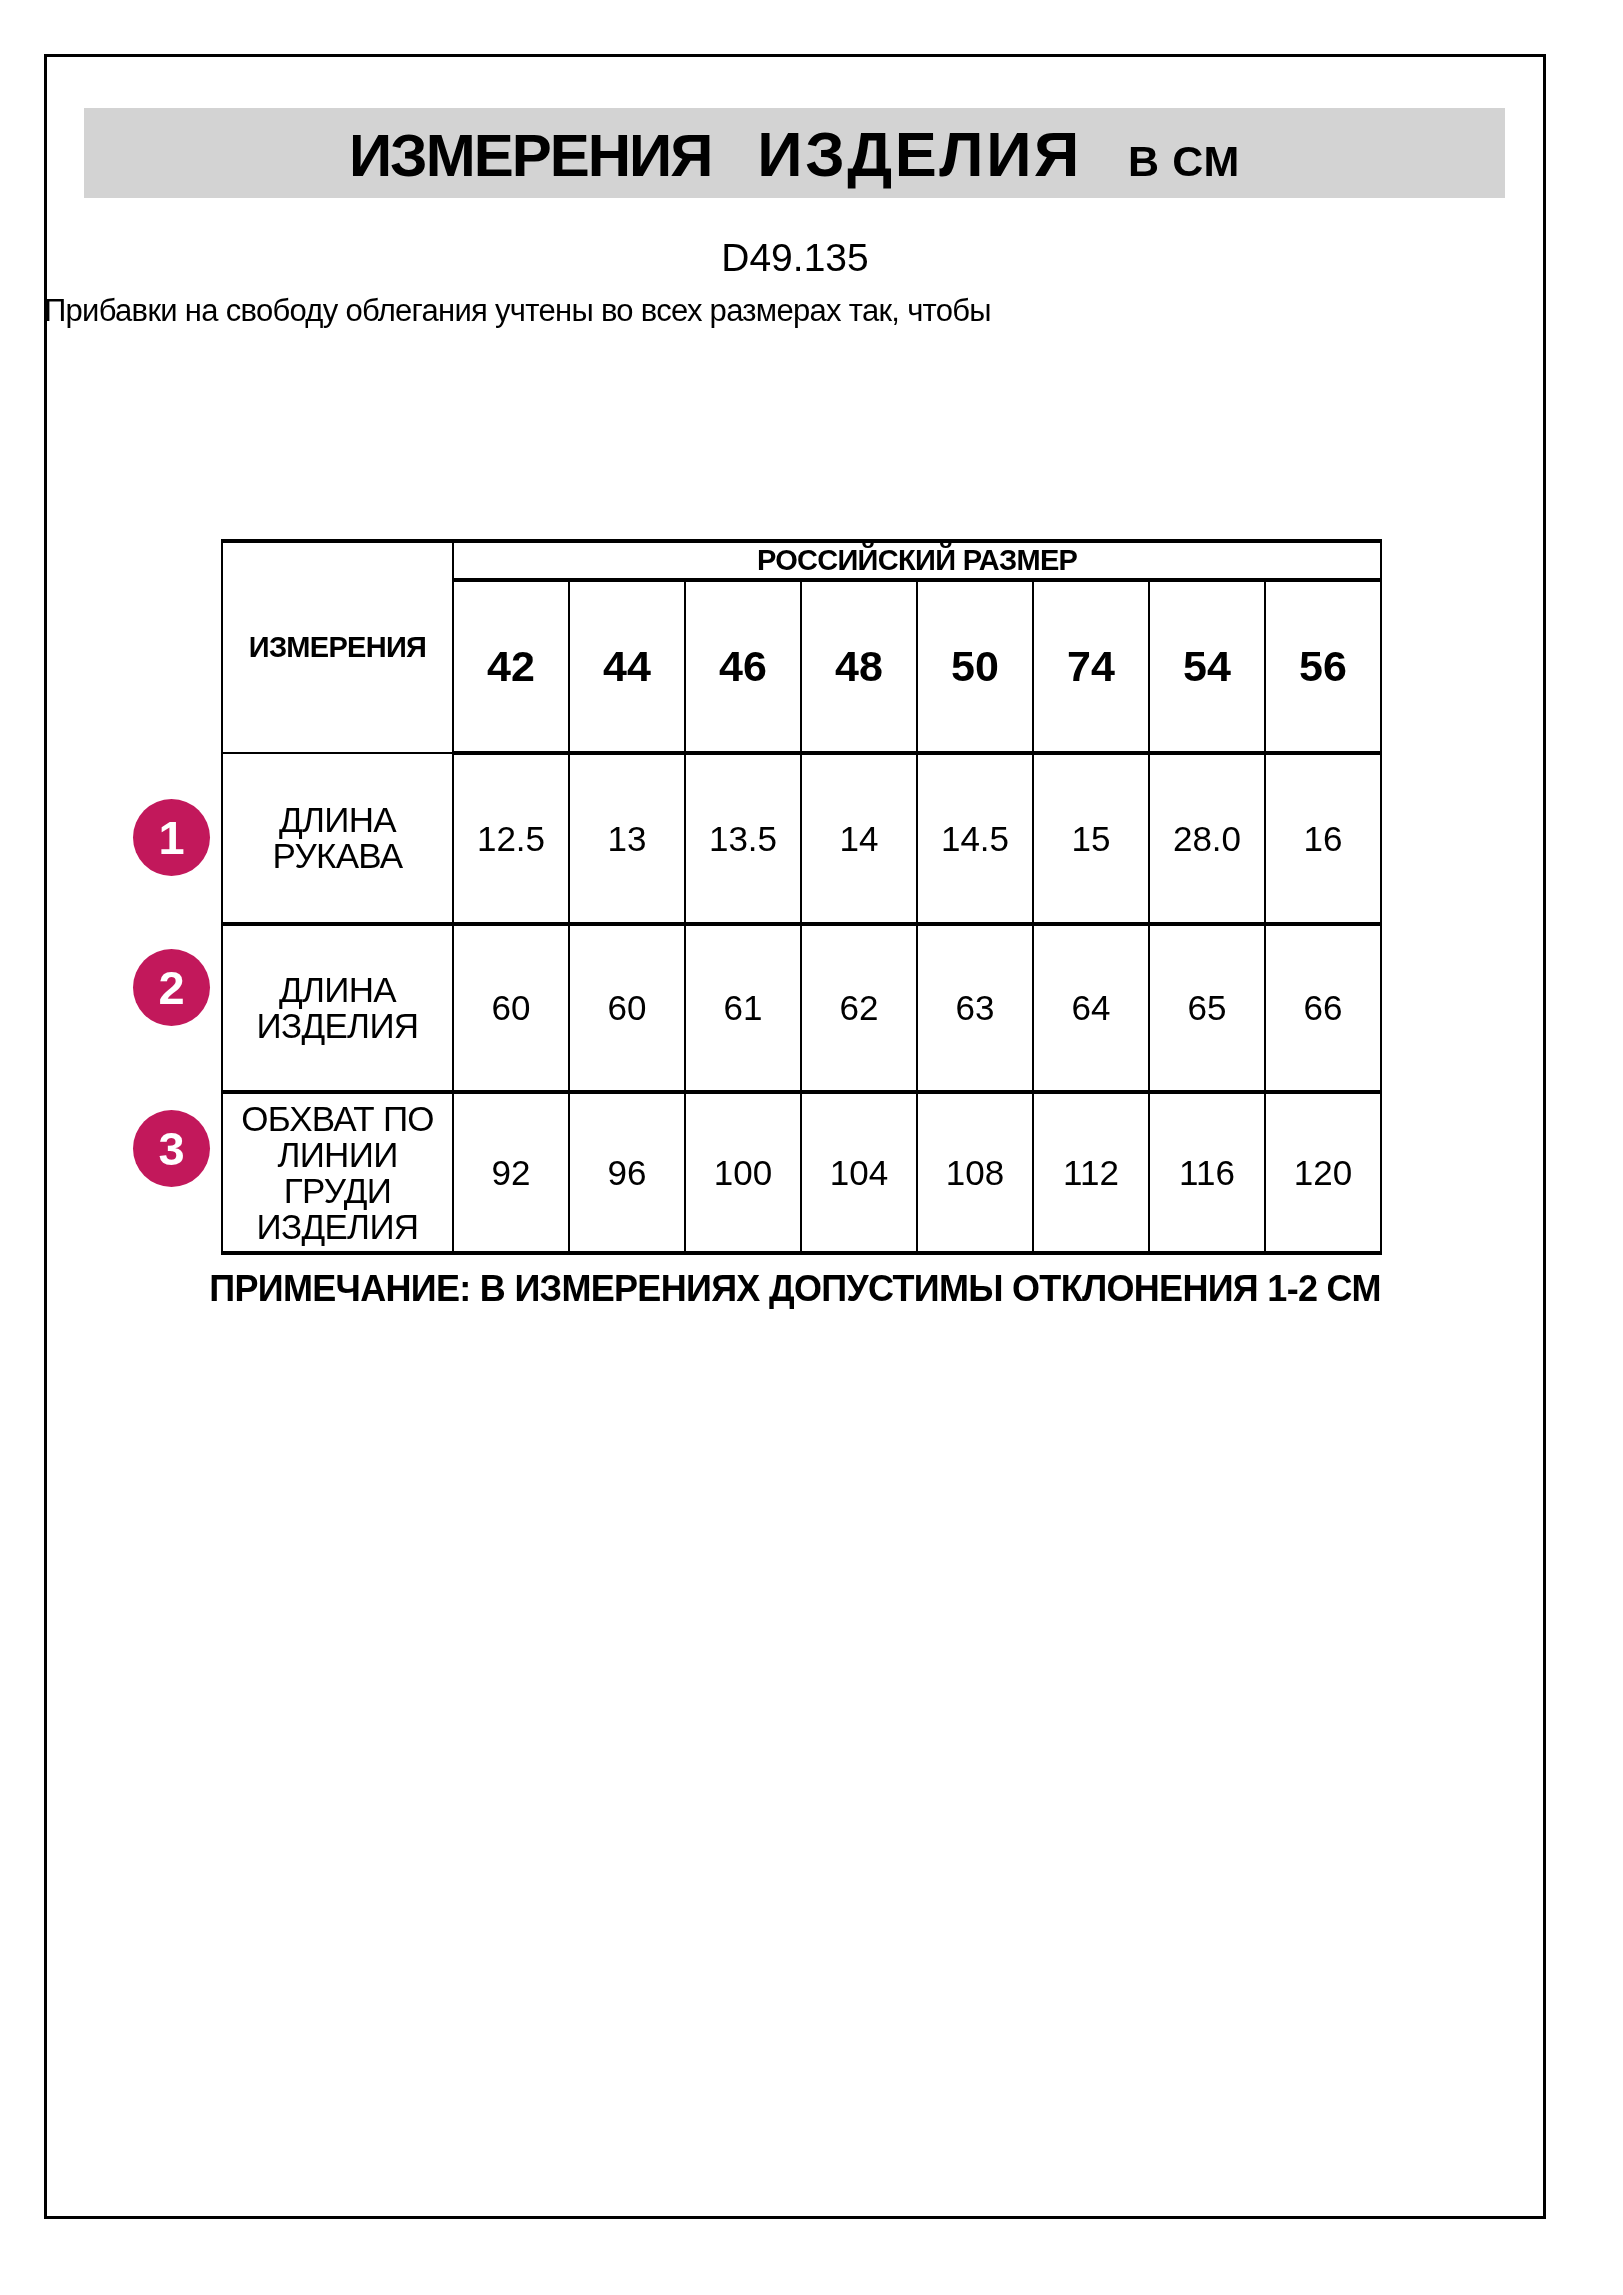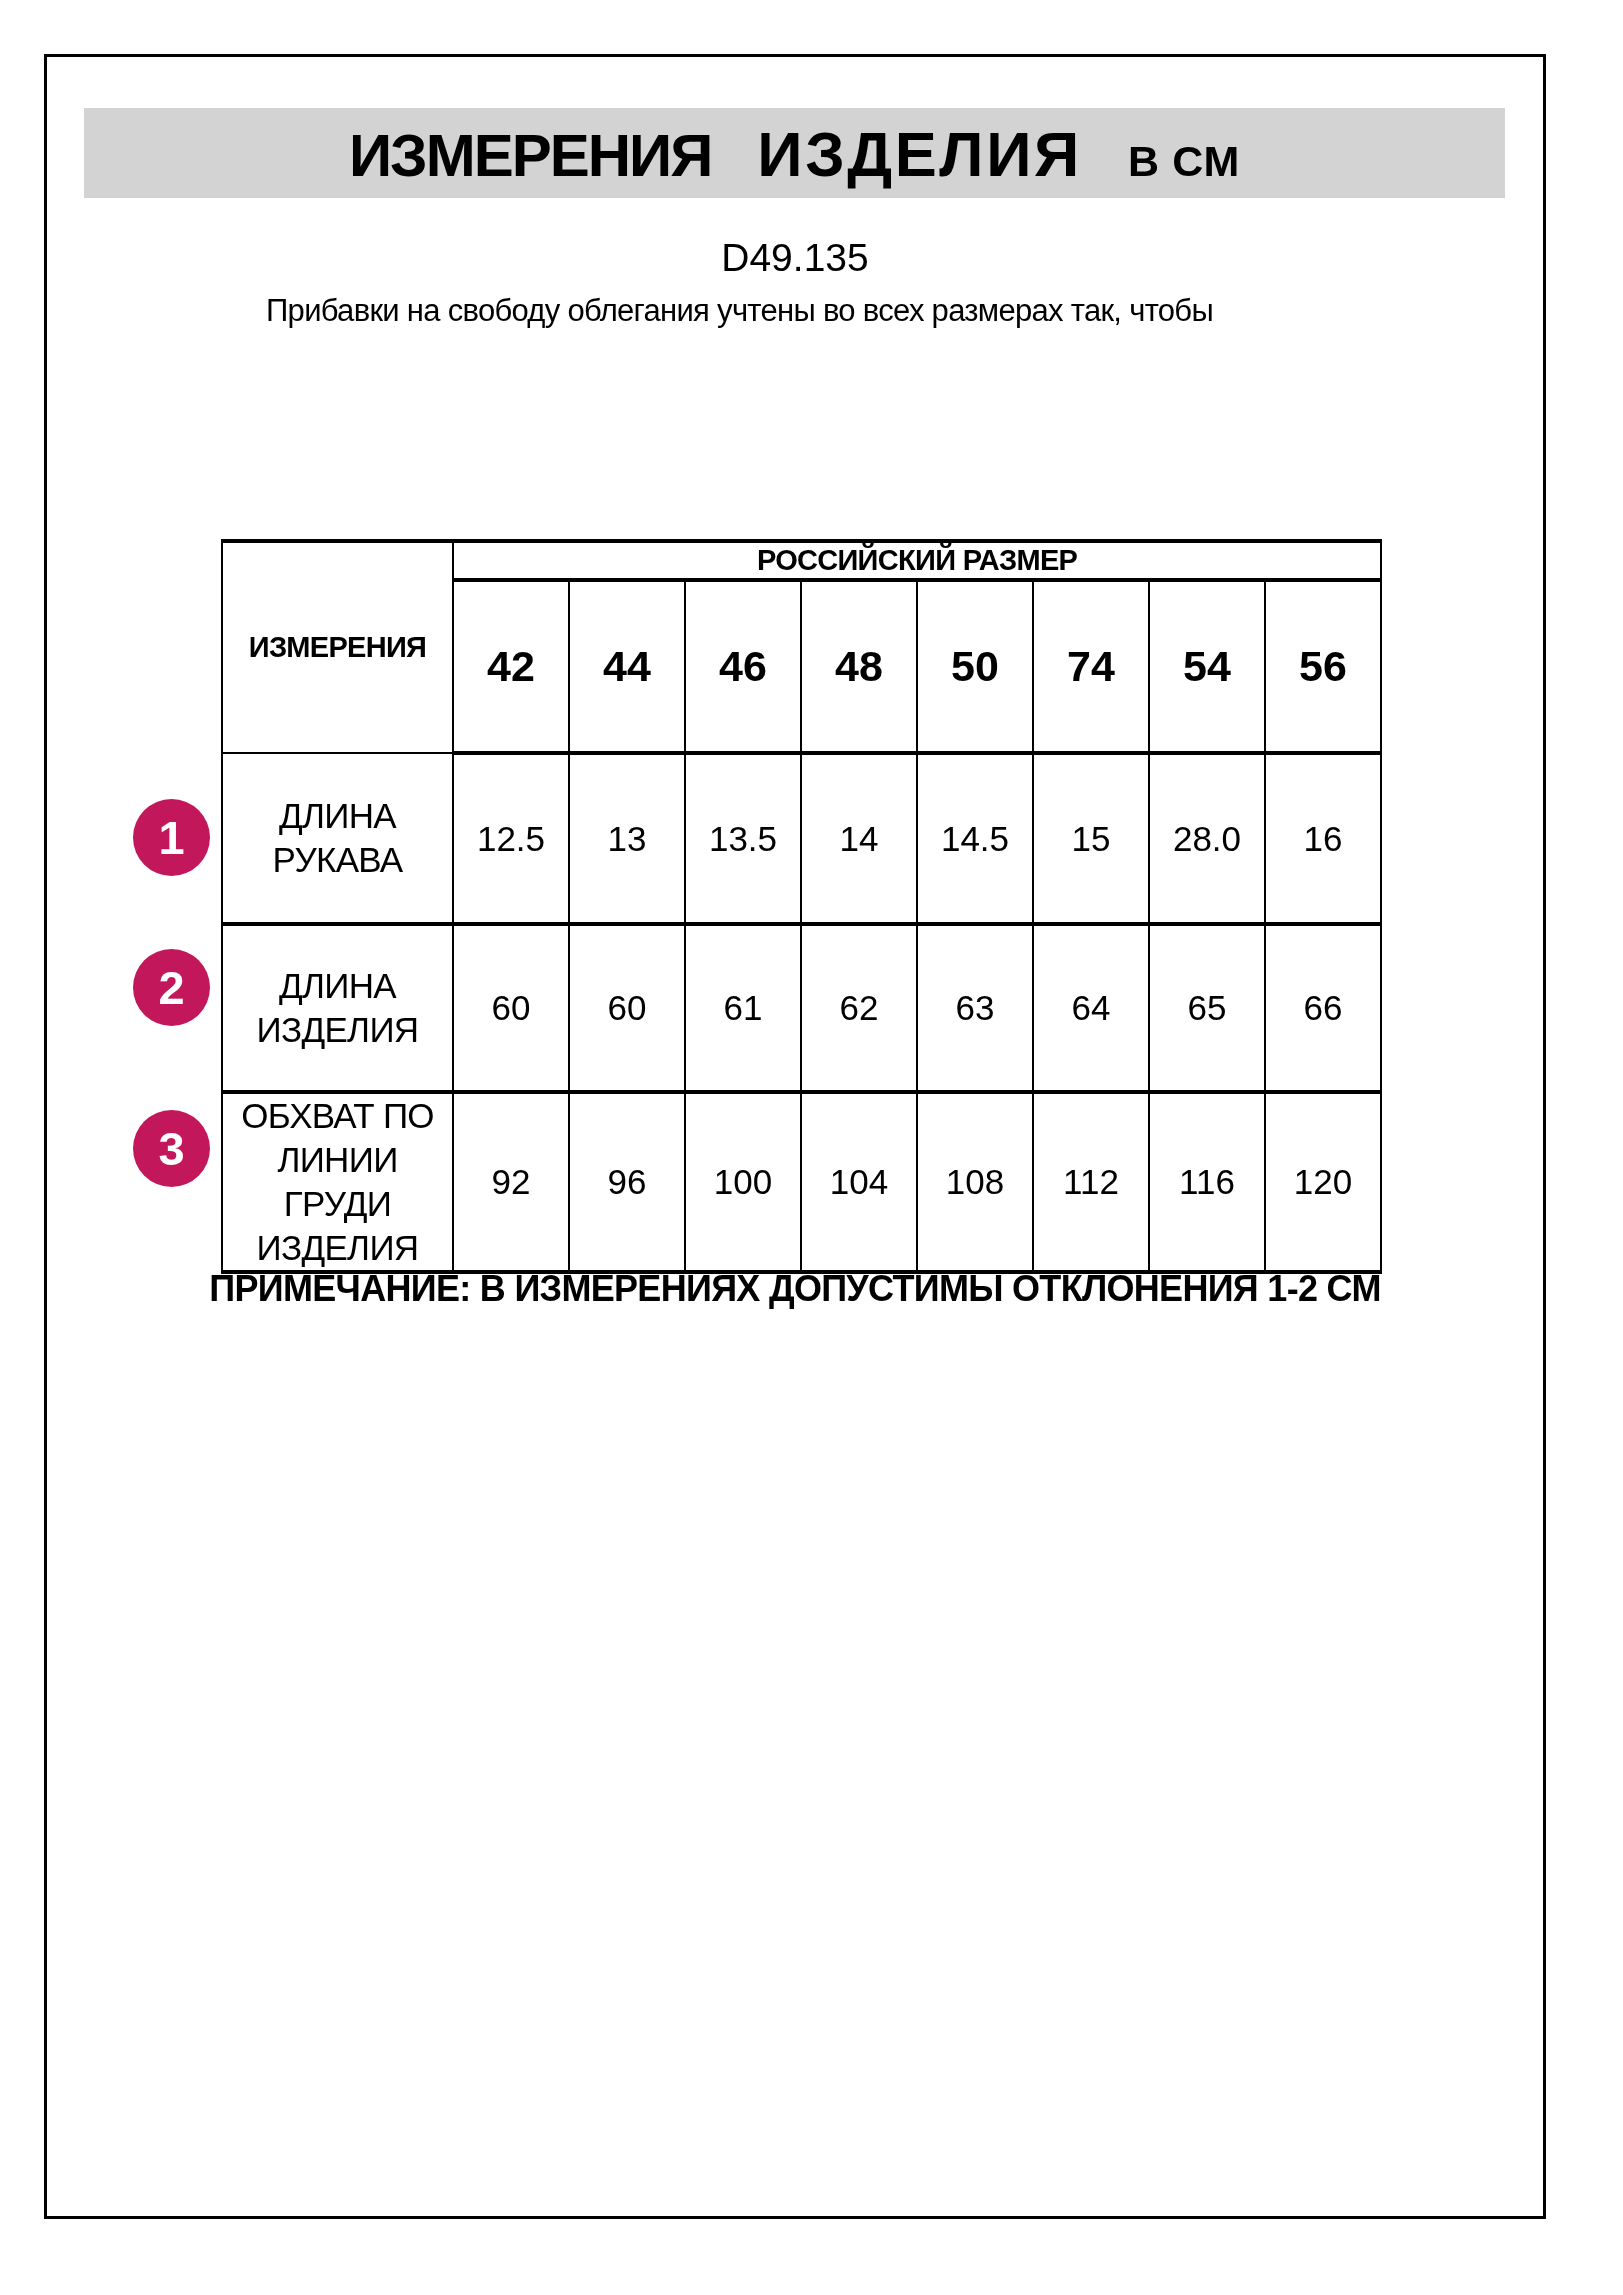--- a/index.html
+++ b/index.html
@@ -26,21 +26,21 @@
   .band .w1{font-size:60px;font-weight:700;letter-spacing:-2px;}
   .band .w2{font-size:63px;font-weight:800;letter-spacing:2.6px;}
   .band .unit{font-size:43px;font-weight:700;letter-spacing:0.7px;}
   
   .code{
     position:absolute;left:44px;top:236px;width:1502px;
     text-align:center;font-size:39px;font-weight:400;letter-spacing:0;
   }
   .desc{
     position:absolute;left:44px;top:291px;width:1391px;
-    text-align:center;font-size:31px;line-height:39px;letter-spacing:-0.7px;
+    font-size:31px;line-height:39px;letter-spacing:-0.7px;
   }
   
   table.sizes{
     position:absolute;left:221px;top:539px;
     width:1160px;border-collapse:collapse;table-layout:fixed;
   }
   table.sizes td{
     border:2px solid #000;
     text-align:center;vertical-align:middle;
     padding:0;overflow:hidden;
@@ -48,21 +48,21 @@
   col.c-label{width:231px;}
   col.c-size{width:116px;}
   tr.r-top td{border-top:4.6px solid #000;height:35px;margin-left:32px;}
   td.size-span{font-size:29px;font-weight:700;letter-spacing:-0.7px;border-bottom:4.6px solid #000 !important;}
   td.corner{font-size:29px;font-weight:700;letter-spacing:-0.7px;border-bottom:4.6px solid #000;}
   tr.r-sizes td{height:169px;font-size:43px;font-weight:700;border-bottom:4.6px solid #000;}
   tr.r-data td{font-size:35px;font-weight:400;border-bottom:4.6px solid #000;}
   tr.r-data1 td{height:167px;}
   tr.r-data2 td{height:164px;}
   tr.r-data3 td{height:157px;}
-  td.rowlabel{font-size:26px;font-weight:400;letter-spacing:-0.7px;line-height:44px;}
+  td.rowlabel{font-size:26px;font-weight:400;letter-spacing:-0.7px;line-height:36px;}
   
   .marker{
     position:absolute;left:133px;width:77px;height:77px;border-radius:50%;
     display:flex;align-items:center;justify-content:center;
     color:#fff;font-size:47px;font-weight:700;
   }
   .m1{top:799px;}
   .m2{top:949px;}
   .m3{top:1110px;}
   

